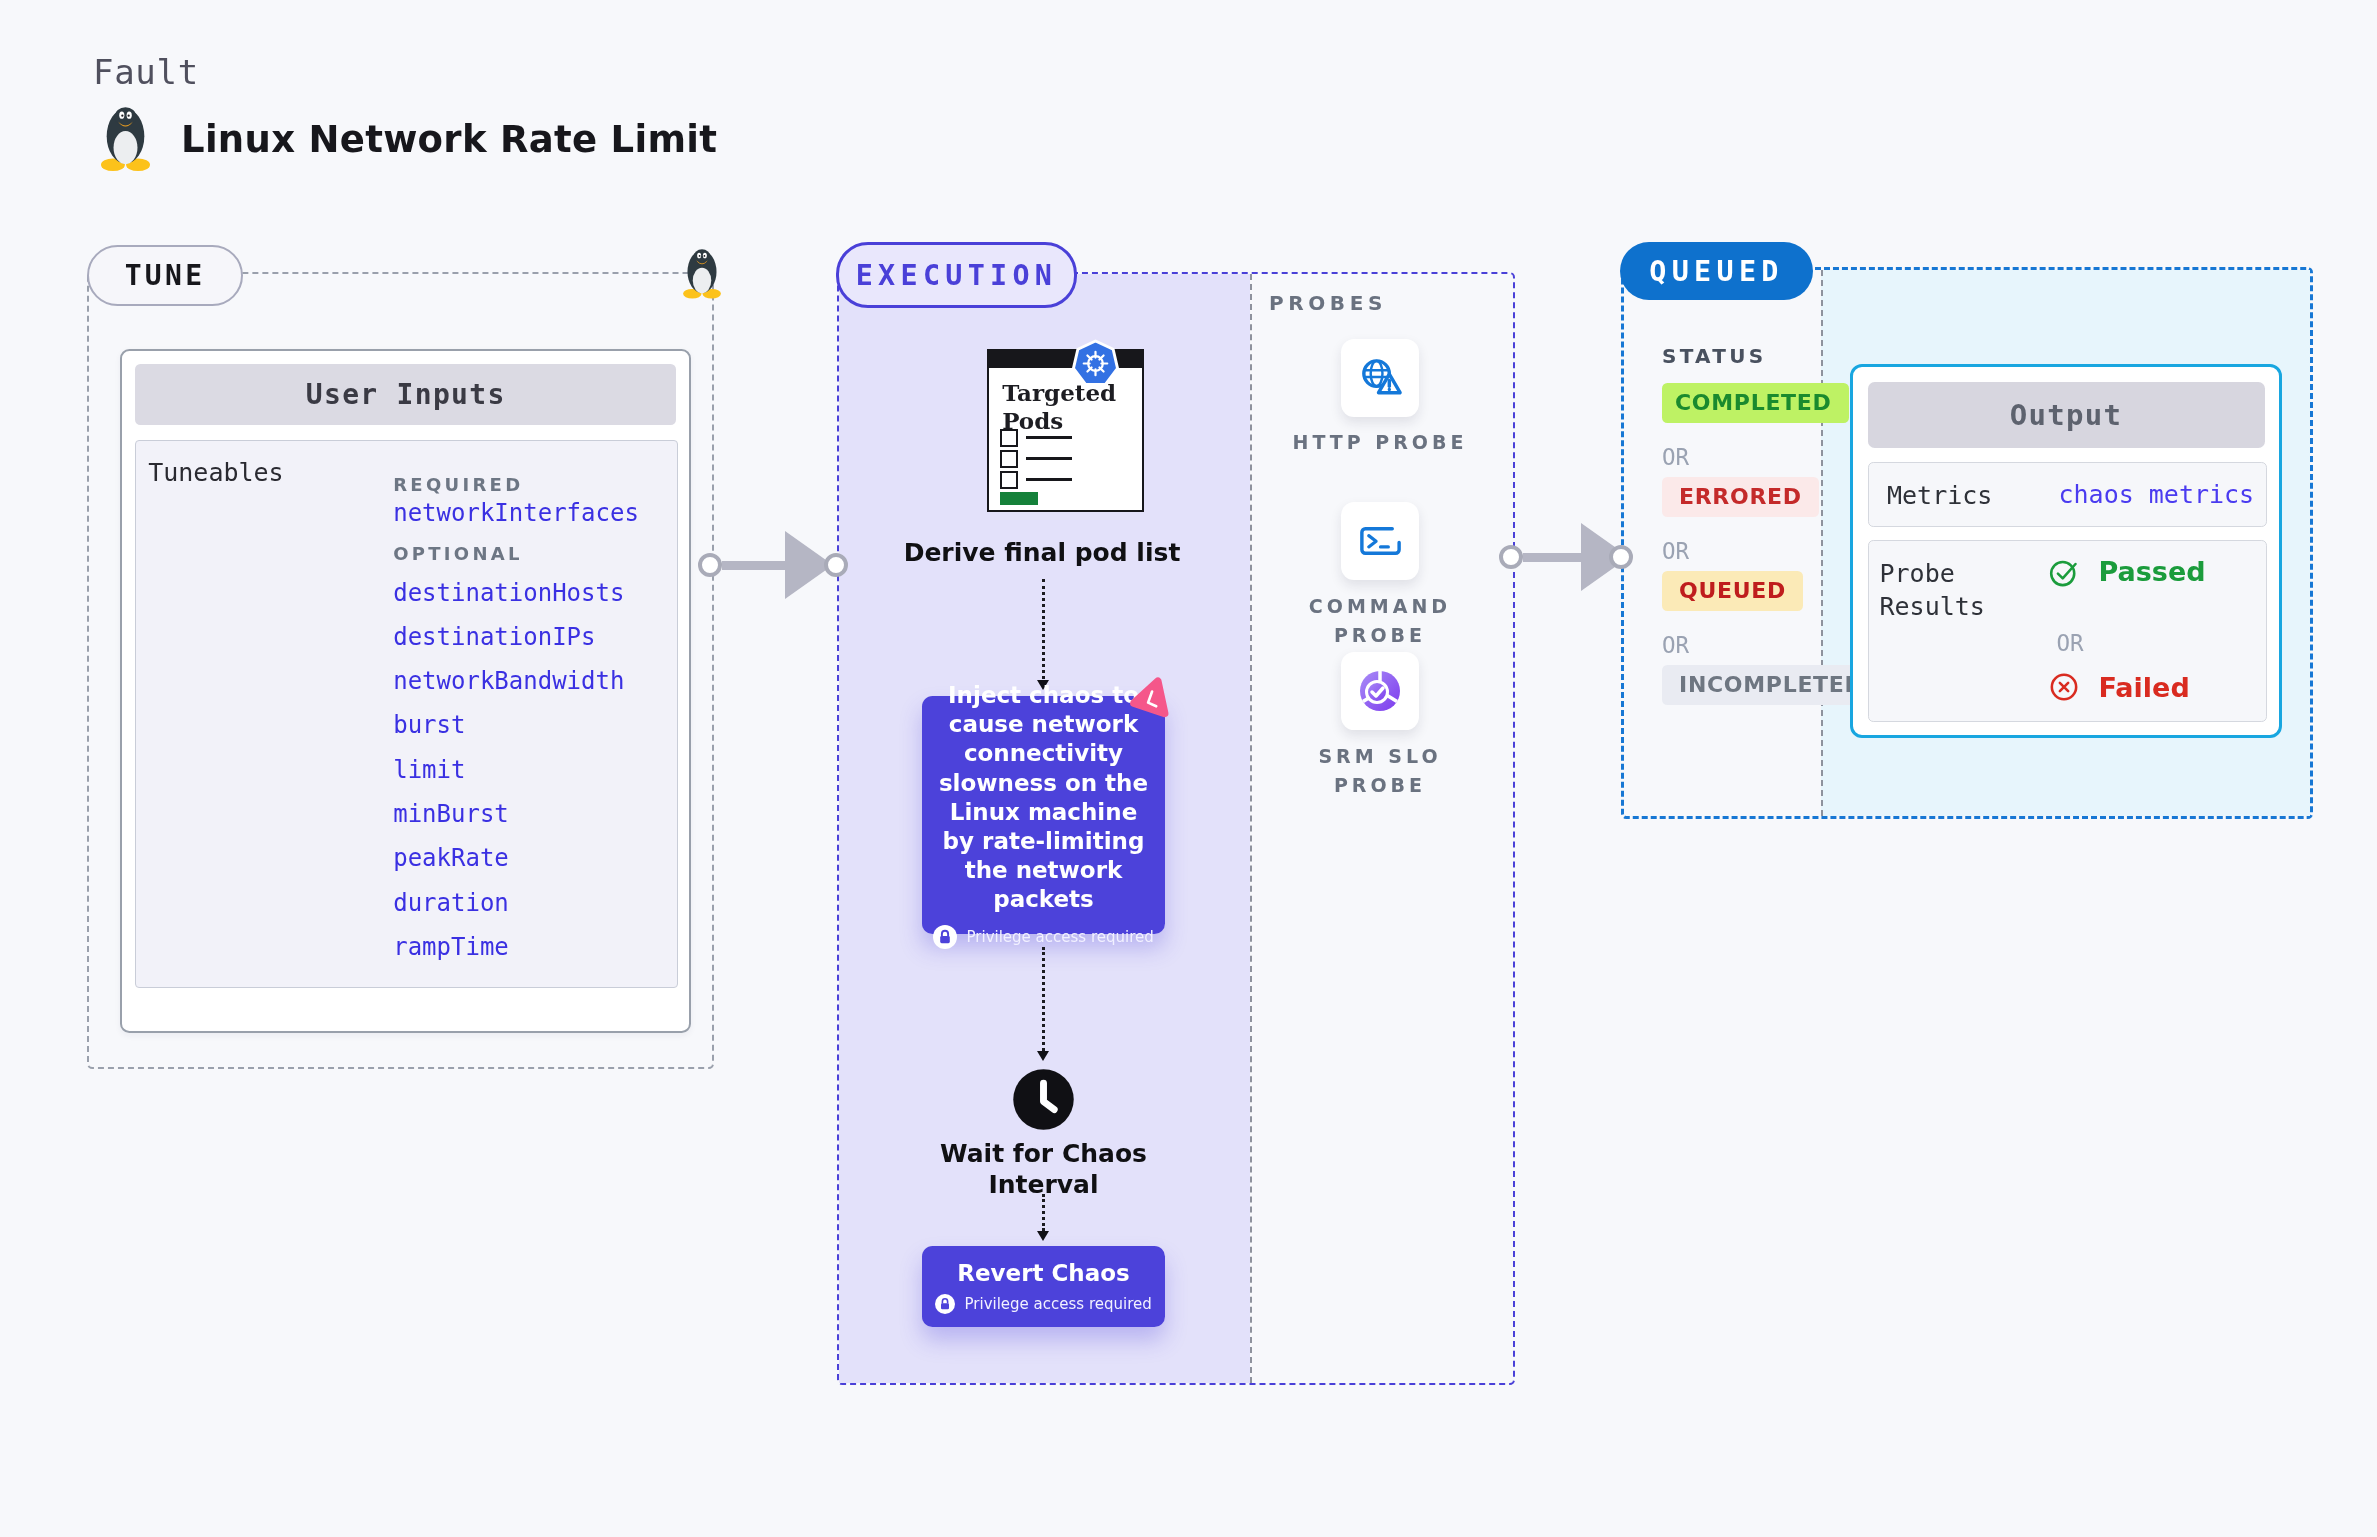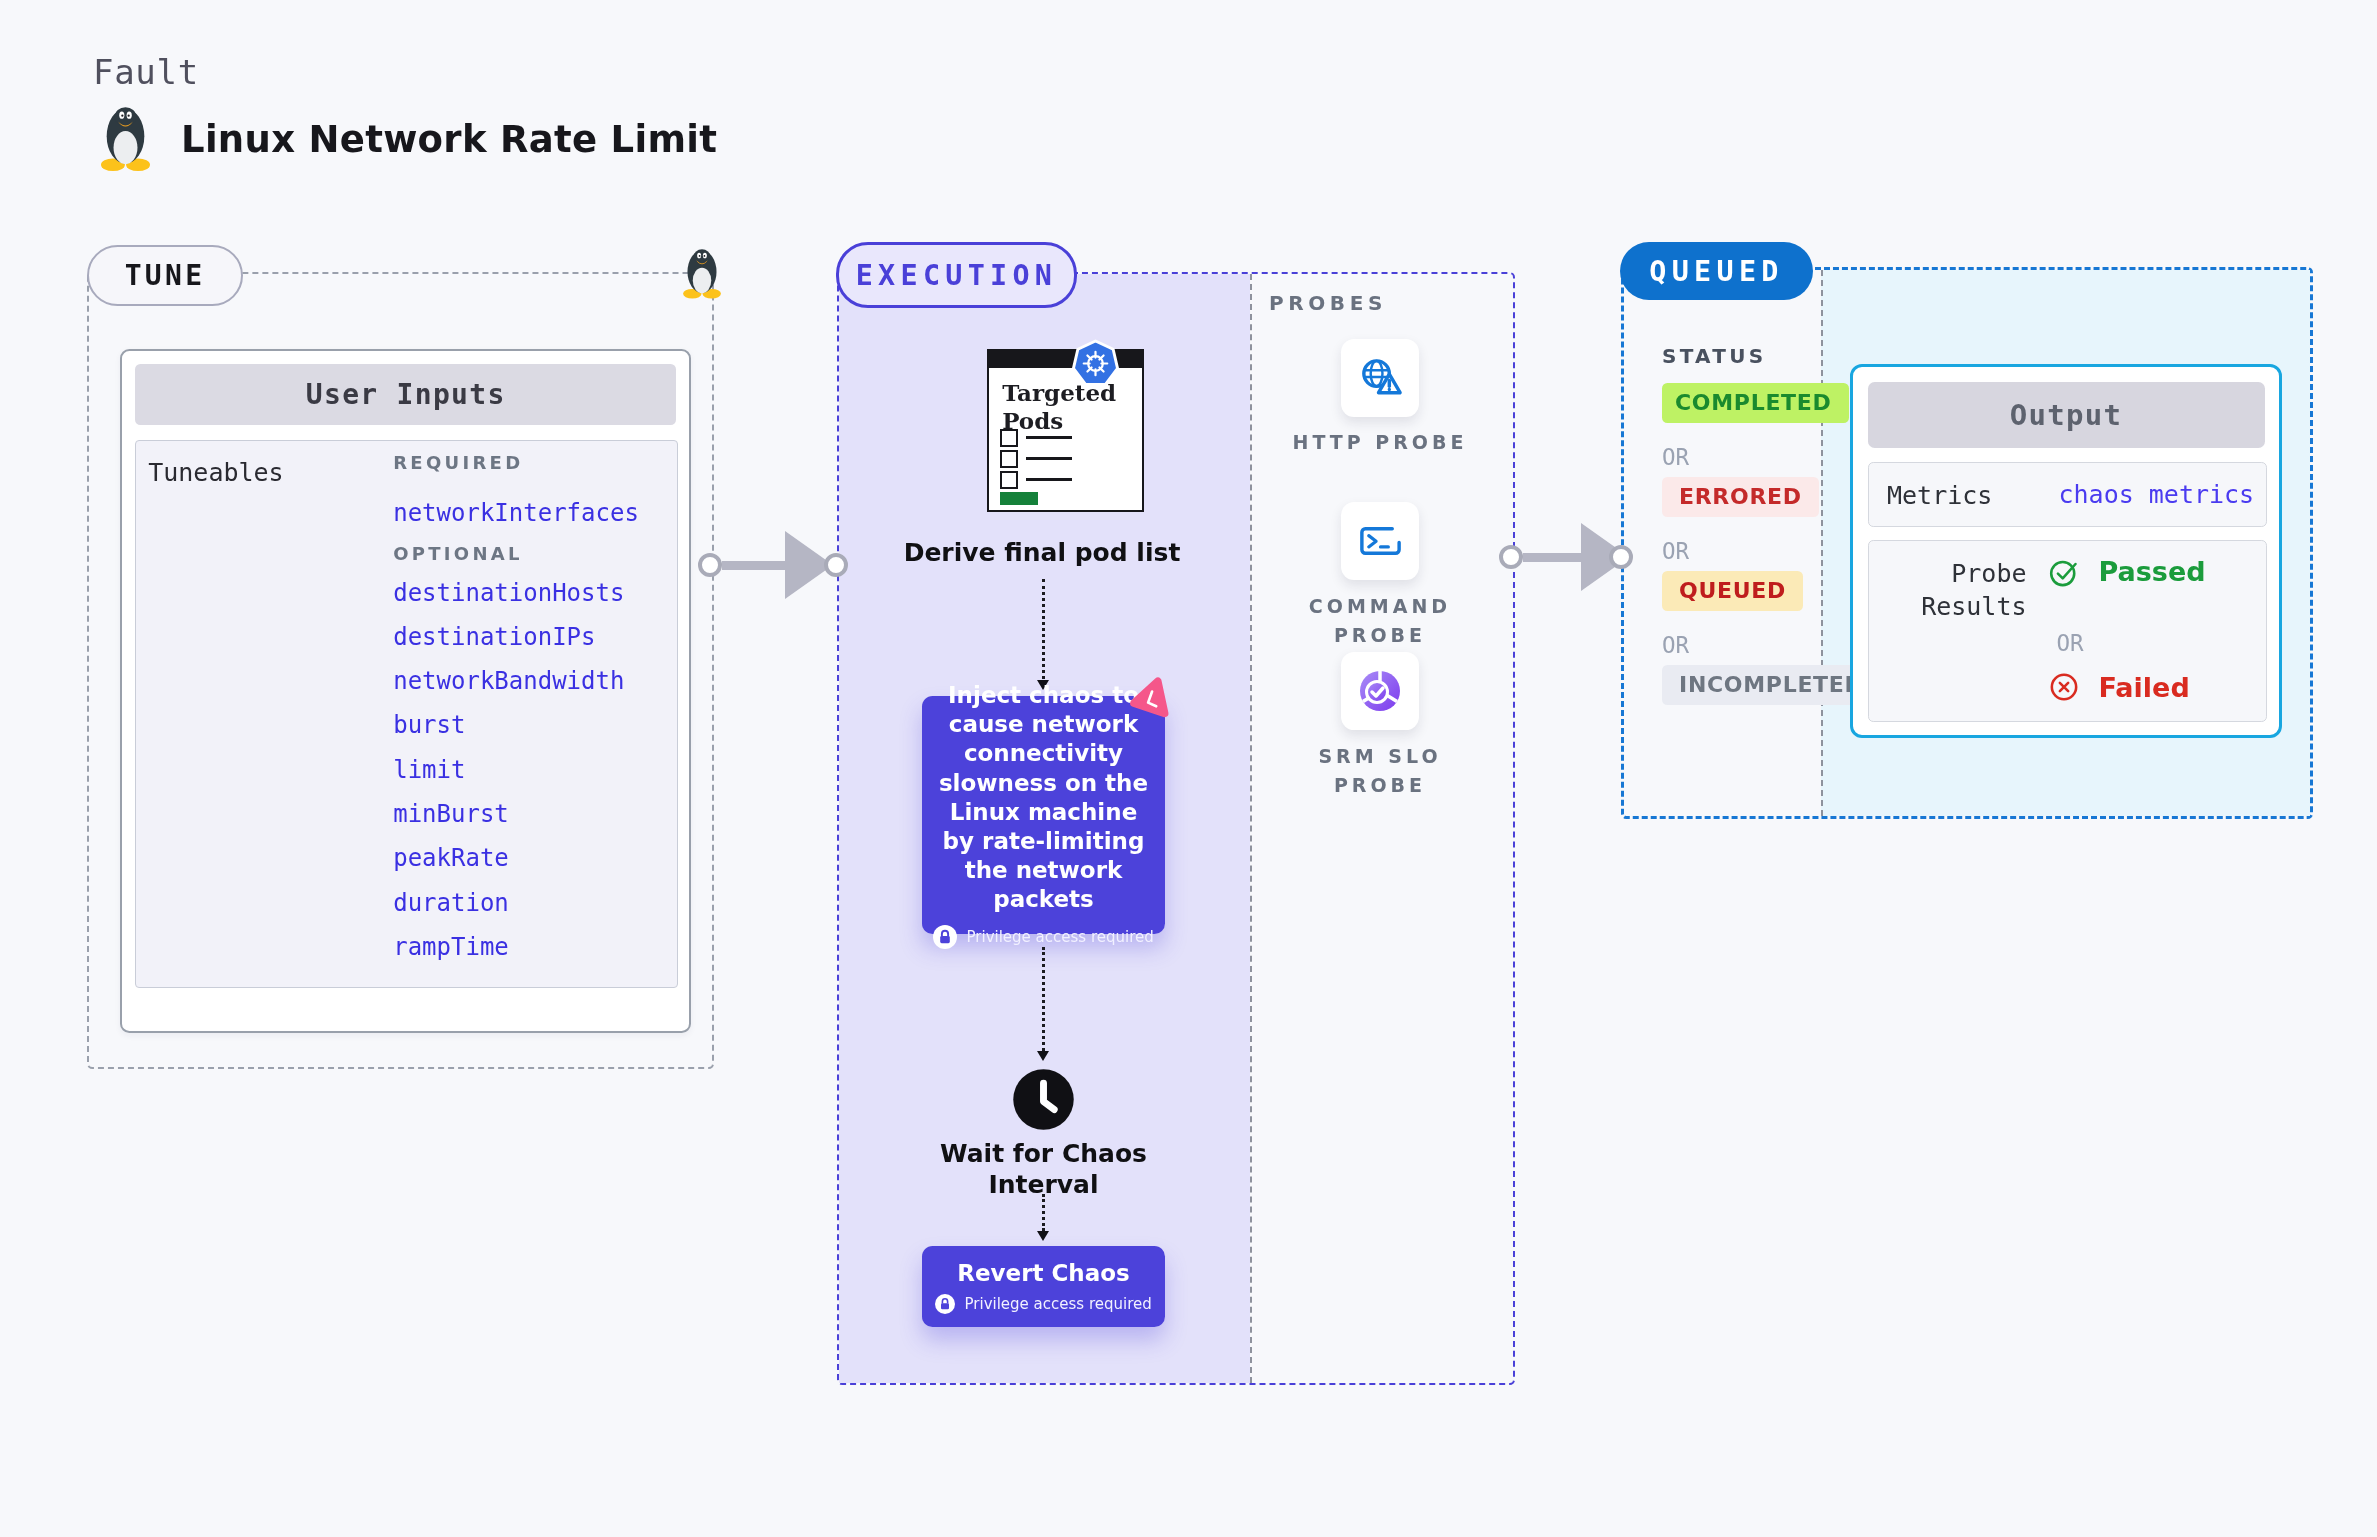--- a/index.html
+++ b/index.html
@@ -125,21 +125,21 @@
       <path d="M37 36 Q50 50 63 36 Q57 45 50 45 Q43 45 37 36 Z" fill="#f7a41d"></path>
     </svg>
   </span>
 
   <div class="abs ui-card" style="left:120px;top:349px;width:567px;height:680px;">
     <div class="abs ui-header mono" style="left:13.2px;top:13.2px;width:541px;height:61px;">
       <span>User Inputs</span>
     </div>
     <div class="abs ui-inner" style="left:13.2px;top:89px;width:541px;height:546px;">
       <div class="abs tuneables-label mono" style="left:12px;top:17px;">Tuneables</div>
-      <div class="abs req-label sans" style="left:257px;top:11px;">REQUIRED</div>
+      <div class="abs req-label sans" style="left:257px;top:33px;">REQUIRED</div>
       <div class="abs tune-item mono" style="left:257px;top:58px;">networkInterfaces</div>
       <div class="abs req-label sans" style="left:257px;top:102px;">OPTIONAL</div>
       <div class="abs tune-item mono" style="left:257px;top:138px;">destinationHosts</div>
       <div class="abs tune-item mono" style="left:257px;top:182px;">destinationIPs</div>
       <div class="abs tune-item mono" style="left:257px;top:226px;">networkBandwidth</div>
       <div class="abs tune-item mono" style="left:257px;top:270px;">burst</div>
       <div class="abs tune-item mono" style="left:257px;top:315px;">limit</div>
       <div class="abs tune-item mono" style="left:257px;top:359px;">minBurst</div>
       <div class="abs tune-item mono" style="left:257px;top:403px;">peakRate</div>
       <div class="abs tune-item mono" style="left:257px;top:448px;">duration</div>
@@ -305,21 +305,21 @@
 
   <div class="abs output-box" style="left:1850px;top:364px;width:426px;height:368px;">
     <div class="abs output-header mono" style="left:14.5px;top:14.5px;width:397px;height:66px;">
       <span>Output</span>
     </div>
     <div class="abs output-row" style="left:14.5px;top:95px;width:397px;height:63px;">
       <div class="abs out-label mono" style="left:18.5px;top:17px;">Metrics</div>
       <div class="abs out-value mono" style="left:190px;top:17px;">chaos metrics</div>
     </div>
     <div class="abs output-row" style="left:14.5px;top:173px;width:397px;height:180px;">
-      <div class="abs out-label mono" style="left:19px;top:17px;width:139px;text-align:right;">Probe Results</div>
+      <div class="abs out-label mono" style="left:11px;top:17px;width:139px;">Probe Results</div>
       <div class="abs passfail" style="left:179px;top:14.5px;">
         <svg width="32" height="32" viewBox="0 0 100 100" fill="none">
           <circle cx="46" cy="55" r="36" stroke="#1b9c3c" stroke-width="8"></circle>
           <path d="M31 55 L46 70 L86 25" stroke="#1b9c3c" stroke-width="8" stroke-linecap="round" stroke-linejoin="round"></path>
         </svg>
         <span class="passed-text">Passed</span>
       </div>
       <div class="abs or-text mono" style="left:188px;top:89px;">OR</div>
       <div class="abs passfail" style="left:179px;top:130px;">
         <svg width="32" height="32" viewBox="0 0 100 100" fill="none">

